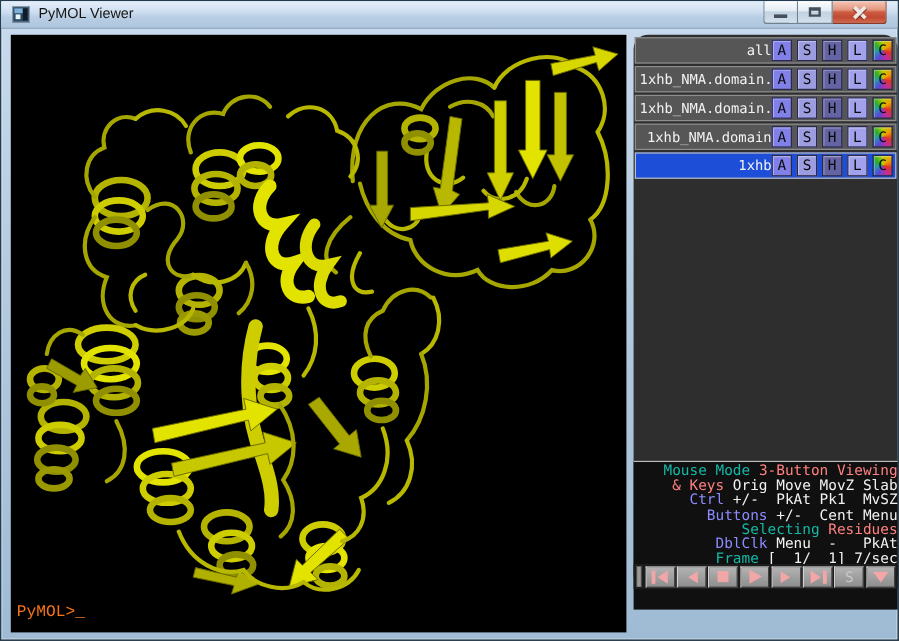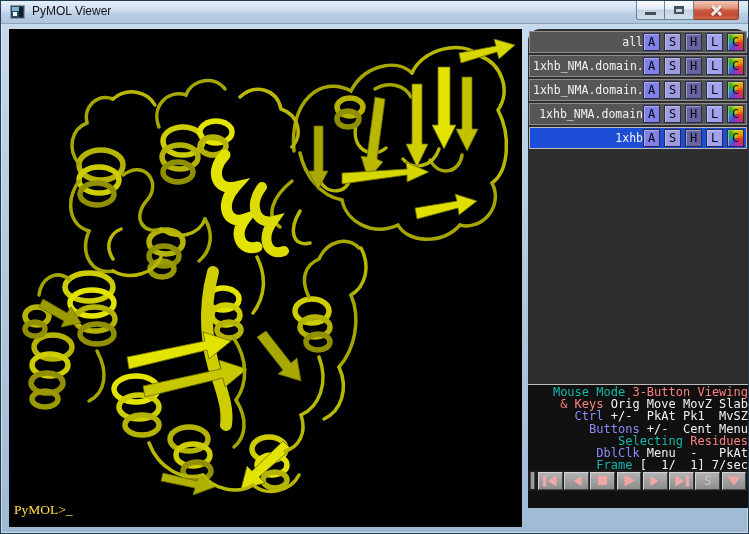--- a/index.html
+++ b/index.html
@@ -32,21 +32,21 @@
   .glyph-min{width:11px;height:3px;background:#44505c;margin-top:6px;}
   .glyph-max{width:10px;height:8px;border:2px solid #44505c;border-top-width:3px;box-sizing:border-box;}
   .glyph-x{position:relative;width:13px;height:11px;}
   .glyph-x i{position:absolute;left:0;top:4px;width:13px;height:3px;background:#ece8e4;
     box-shadow:0 1px 0 rgba(90,20,10,.55);}
   .glyph-x i:first-child{transform:rotate(45deg);}
   .glyph-x i:last-child{transform:rotate(-45deg);}
   
   .viewport{position:absolute;left:8px;top:28px;width:513px;height:498px;background:#000;}
   .prompt{position:absolute;left:5px;bottom:9px;
-    font-family:Liberation Serif, serif;font-size:13.5px;color:#fde047;white-space:pre;}
+    font-family:Liberation Mono, monospace;font-size:13.5px;color:#f97316;white-space:pre;}
   
   .panel{position:absolute;left:527px;top:28px;width:220px;height:462px;background:#2e2e2e;border-radius:12px;}
   .object-list{position:absolute;left:1px;right:1px;top:2px;}
   .obj-row{position:relative;height:22px;margin-bottom:2px;background:#565656;
     border:1px solid #8d8d8d;box-sizing:border-box;display:flex;align-items:center;}
   .obj-row.enabled{background:#1d4ed8;border-color:#bdbdbd;}
   .obj-name{flex:1;font-family:"DejaVu Sans Mono",monospace;font-size:11.5px;color:#f2f2f2;
     padding-left:3px;white-space:nowrap;overflow:hidden;}
   .obj-btns{display:flex;gap:4px;margin-right:2px;}
   .obj-btn{width:17px;height:18px;display:flex;align-items:center;justify-content:center;

